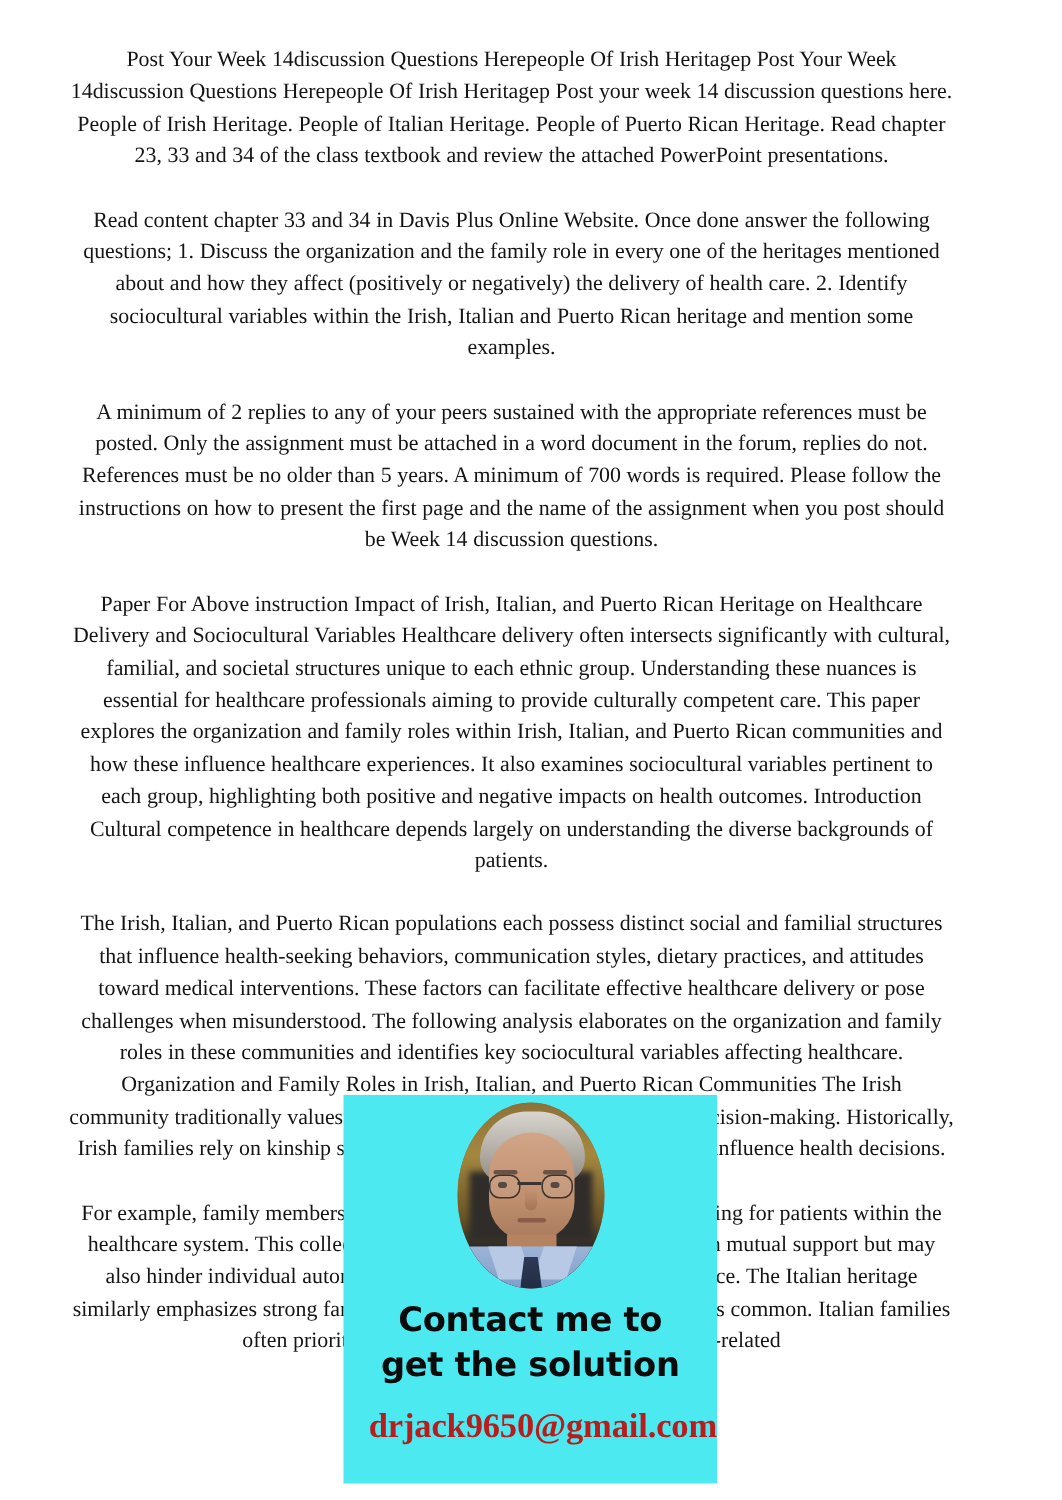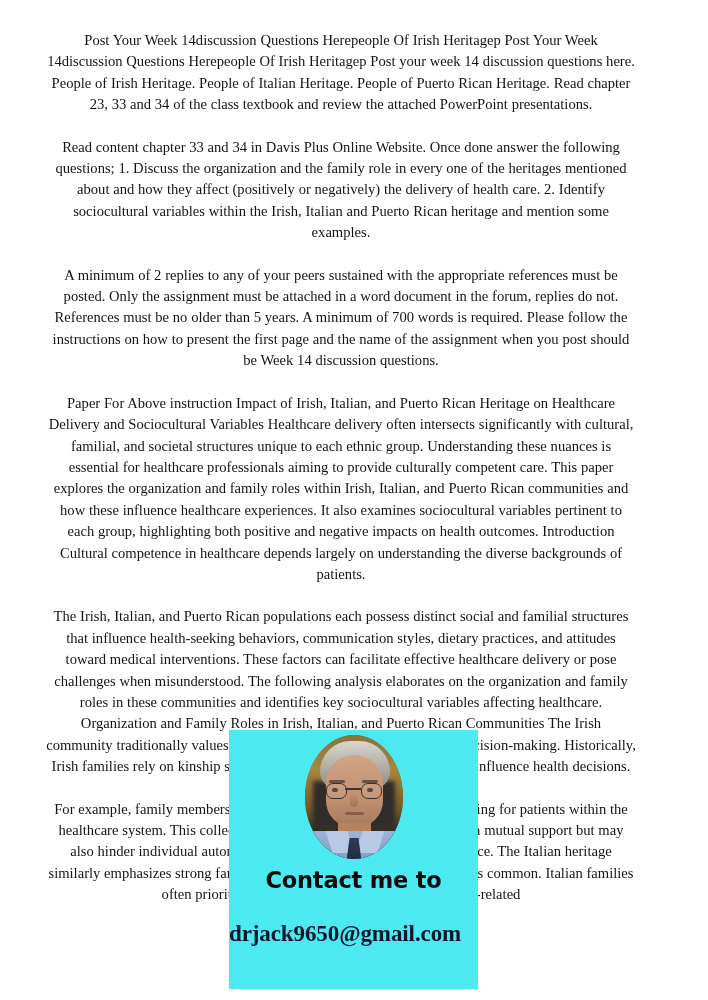--- a/index.html
+++ b/index.html
@@ -168,24 +168,24 @@
     width: 100%;
     letter-spacing: -0.2px;
   }
   #promo-line1 { margin-top: 6px; }
 
   #promo-email {
     font-family: "Liberation Serif", "DejaVu Serif", serif;
     font-weight: 700;
     font-size: 23px;
     line-height: 30px;
-    color: #0f172a;
-    text-align: left;
+    color: #b91c1c;
+    text-align: right;
     width: 100%;
-    margin-top: 24px;
+    margin-top: 11px;
     letter-spacing: -0.1px;
   }
 </style>
 </head>
 <body>
 
 <div id="doc-page">
 
   <div id="doc-body">
     <p class="para">Post Your Week 14discussion Questions Herepeople Of Irish Heritagep Post Your Week 14discussion Questions Herepeople Of Irish Heritagep Post your week 14 discussion questions here. People of Irish Heritage. People of Italian Heritage. People of Puerto Rican Heritage. Read chapter 23, 33 and 34 of the class textbook and review the attached PowerPoint presentations.</p>
@@ -213,16 +213,17 @@
       <div class="ph-nose"></div>
       <div class="ph-mouth"></div>
       <div class="ph-neck"></div>
       <div class="ph-shirt"></div>
       <div class="ph-collar-l"></div>
       <div class="ph-collar-r"></div>
       <div class="ph-tie"></div>
     </div>
 
     <div id="promo-line1">Contact me to</div>
+    <div id="promo-line2">get the solution</div>
     <div id="promo-email">drjack9650@gmail.com</div>
   </div>
 
 </div>
 
 </body></html>

